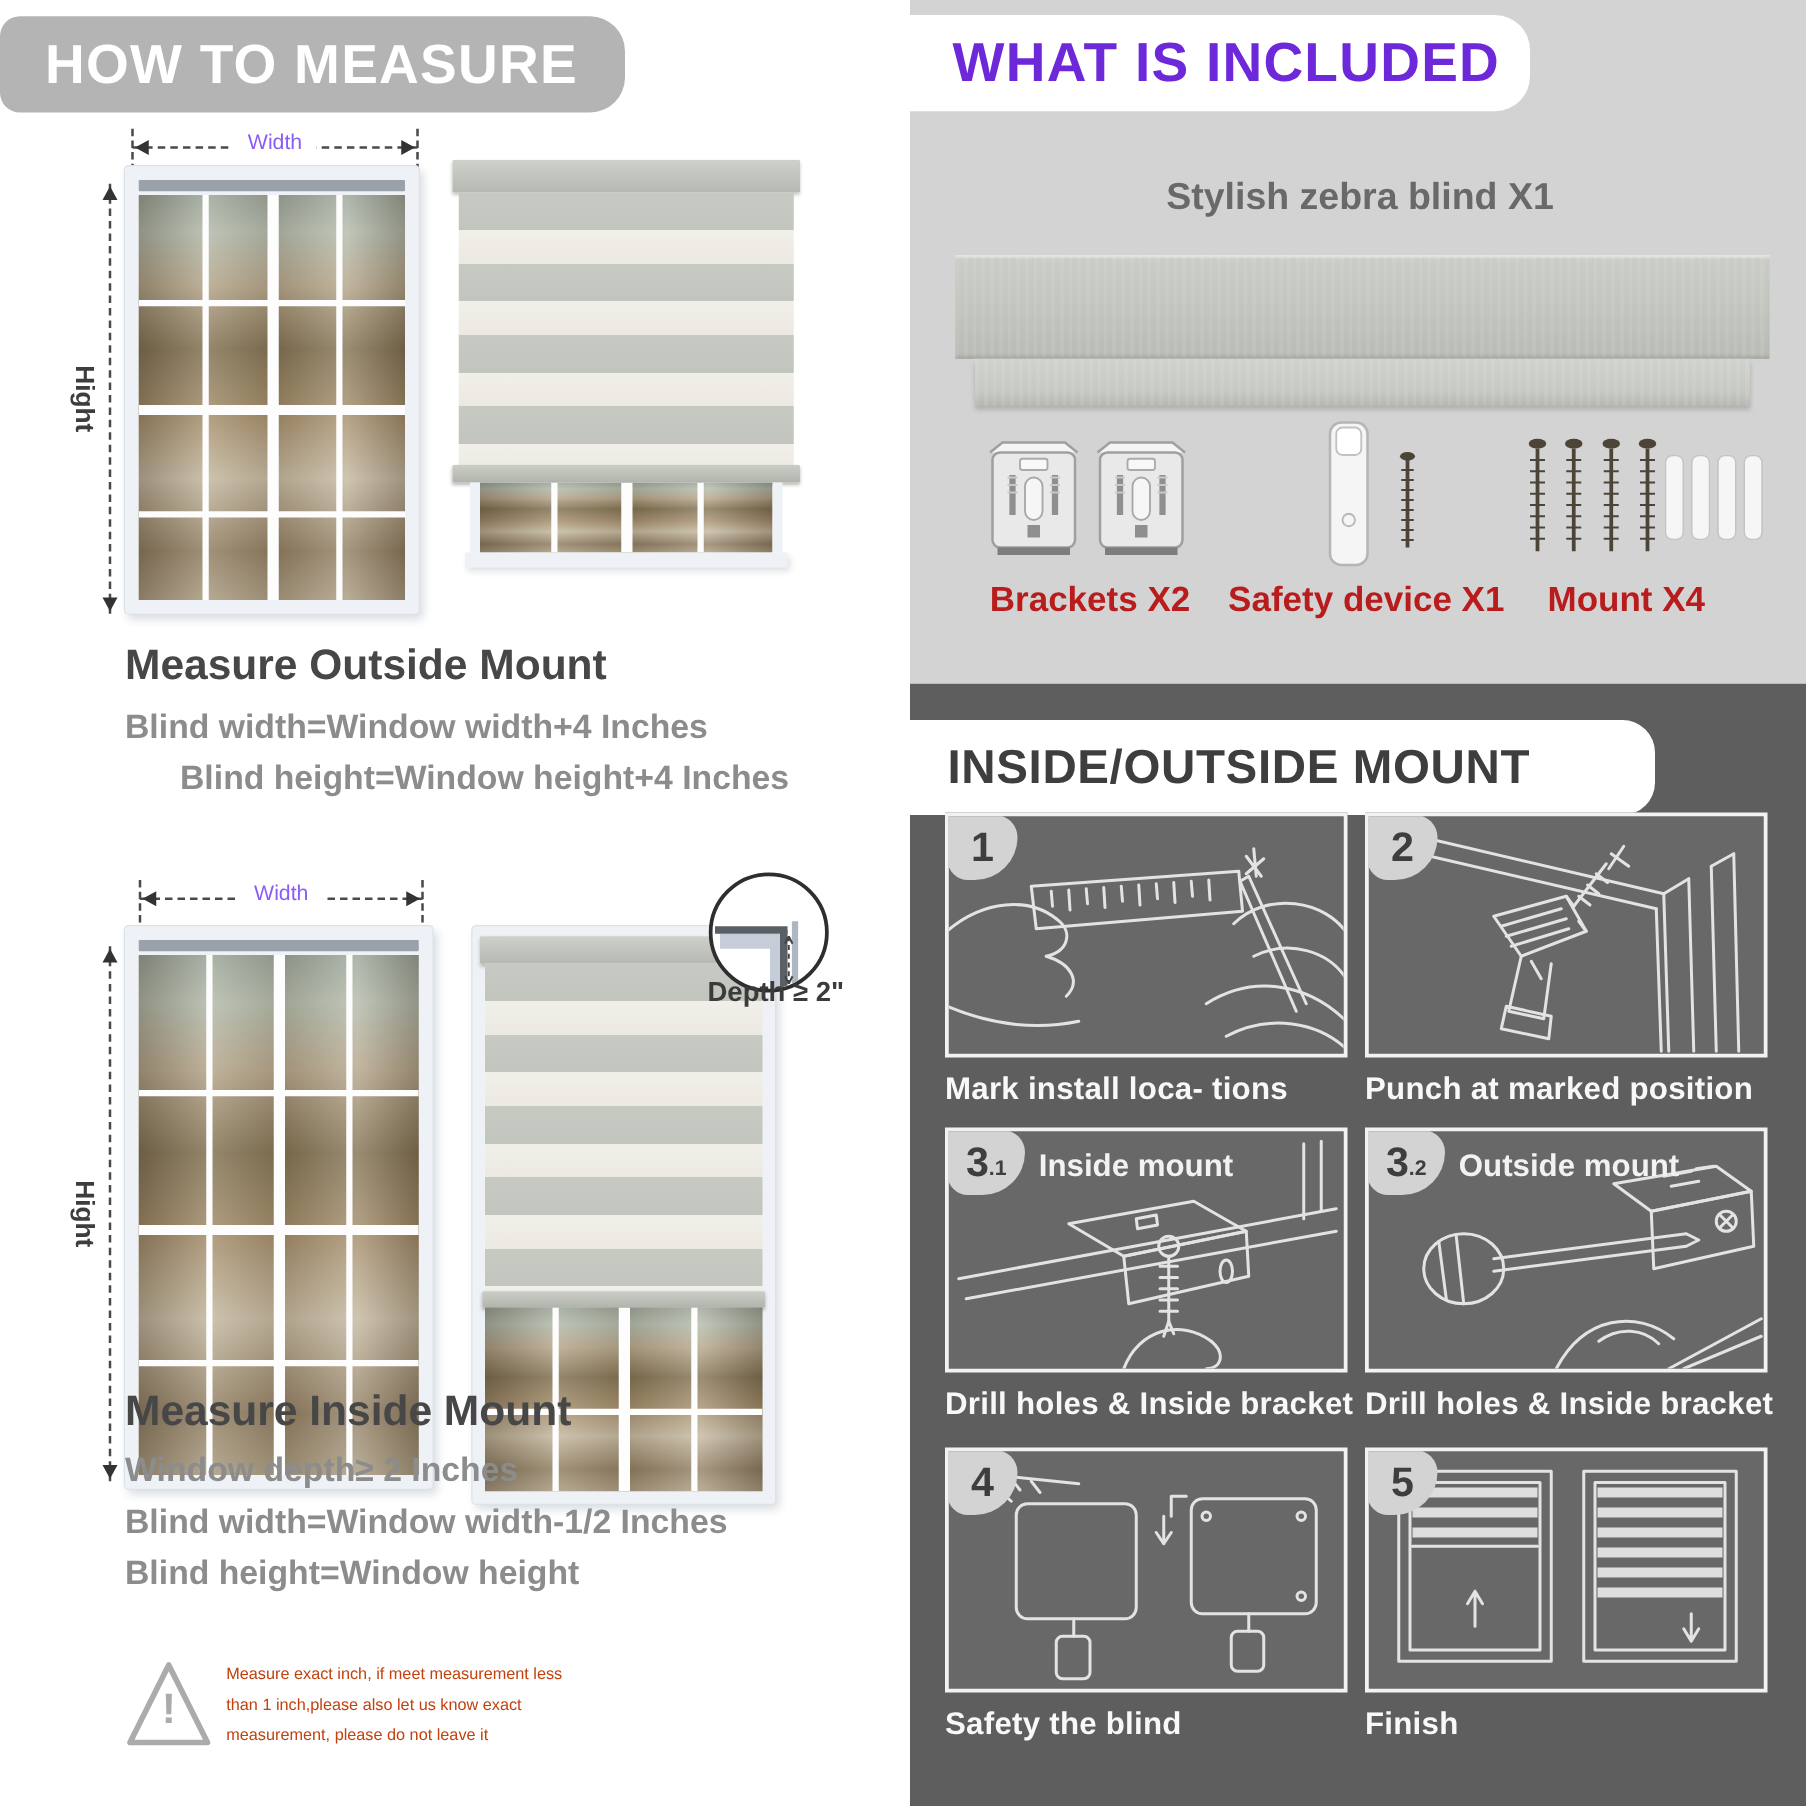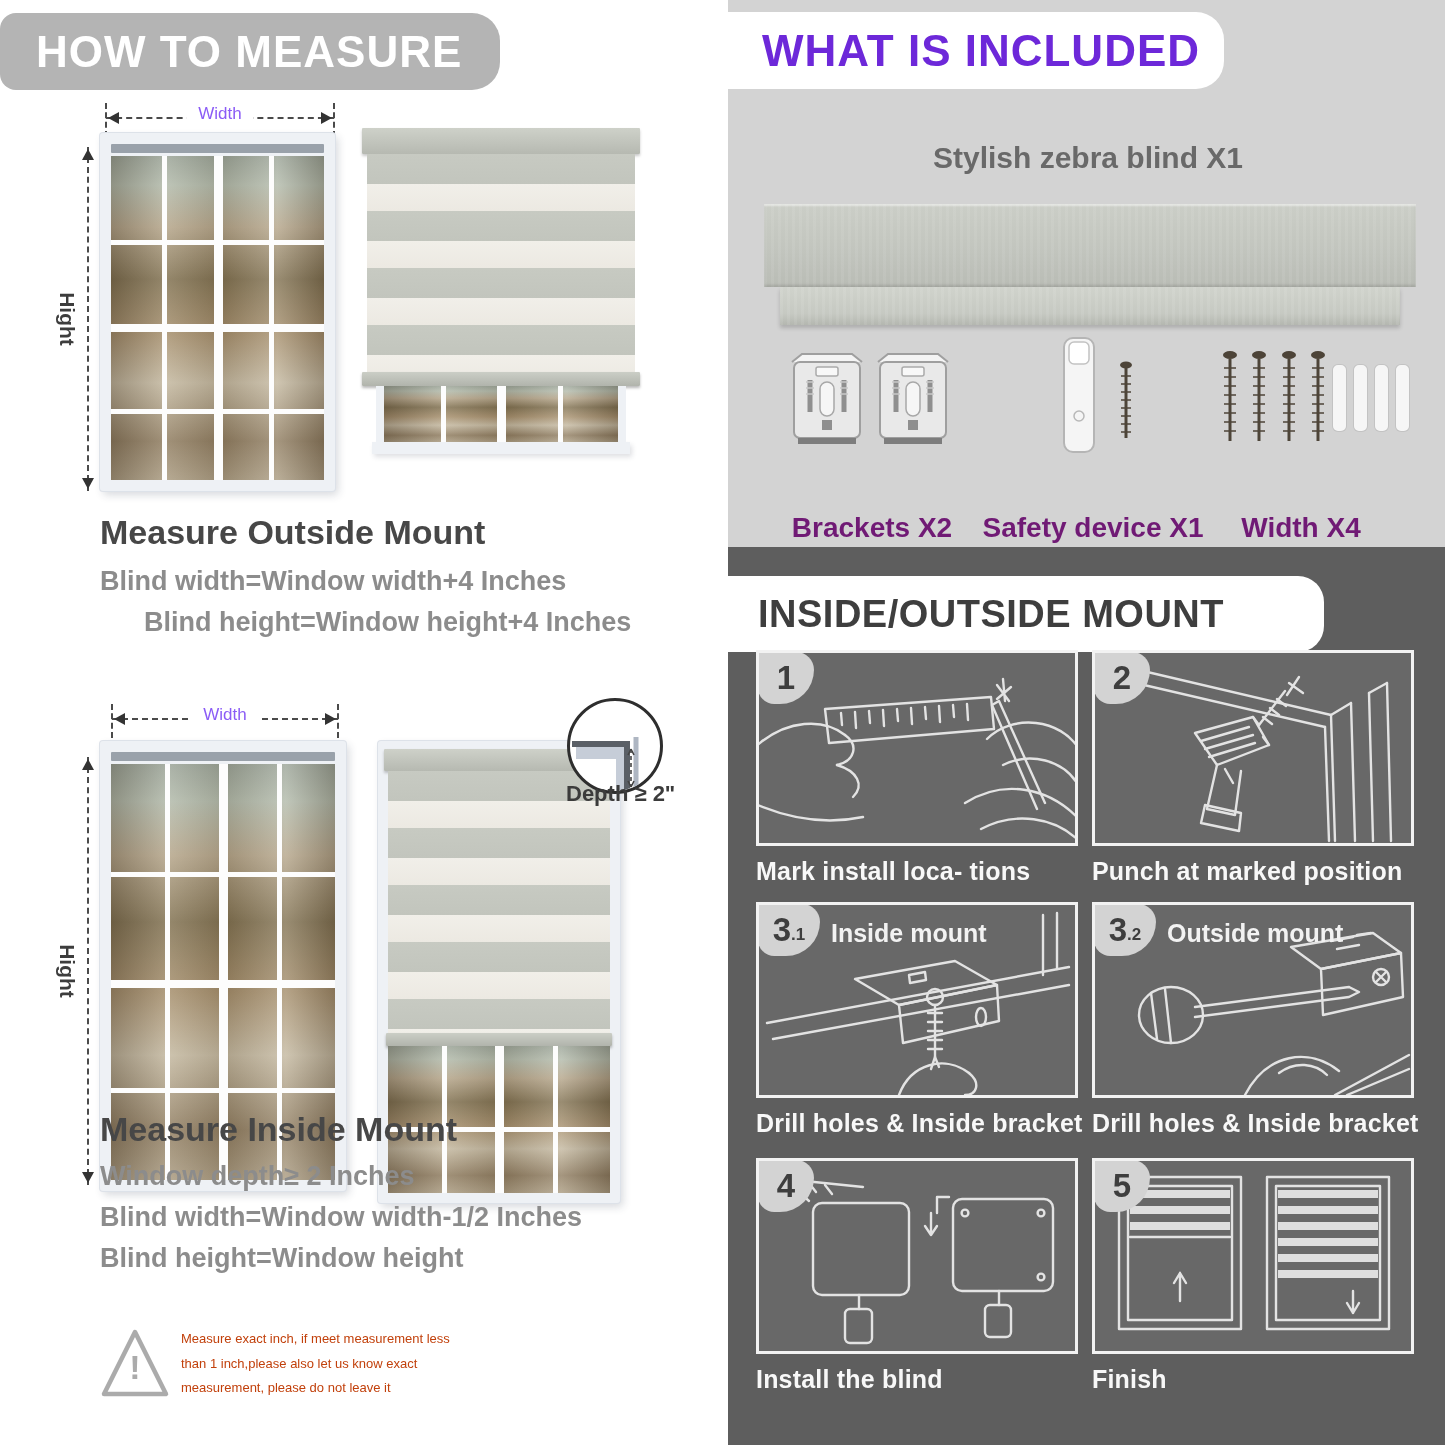--- a/index.html
+++ b/index.html
@@ -88,21 +88,21 @@
   .bar-main{position:absolute;left:36px;top:204px;width:652px;height:83px;
             background:
               repeating-linear-gradient(90deg, rgba(255,255,255,.07) 0 3px, rgba(0,0,0,0) 3px 7px),
               linear-gradient(180deg,#cbcec7 0%,#c2c5be 55%,#b9bcb5 100%);
             box-shadow:inset 0 2px 2px rgba(255,255,255,.5), inset 0 -2px 3px rgba(0,0,0,.12);}
   .bar-lower{position:absolute;left:52px;top:287px;width:620px;height:38px;
              background:
                repeating-linear-gradient(90deg, rgba(255,255,255,.08) 0 3px, rgba(0,0,0,0) 3px 7px),
                linear-gradient(180deg,#d0d3cc 0%,#c6c9c2 70%,#b4b7b0 100%);
              box-shadow:0 3px 4px rgba(0,0,0,.18);}
-  .hw-label{position:absolute;top:464px;font-size:28px;font-weight:bold;color:#701a75;text-align:center;margin-top:48px;}
+  .hw-label{position:absolute;top:464px;font-size:28px;font-weight:bold;color:#b91c1c;text-align:center;}
   .anchor{width:13px;height:66px;border-radius:6px;background:rgba(255,255,255,.8);
           border:1px solid rgba(160,160,160,.6);display:inline-block;margin-right:6px;}
 
   
   .dark-sec{position:absolute;left:728px;top:547px;width:717px;height:898px;background:#5e5e5e;}
   .band-mount{position:absolute;left:0;top:10px;width:596px;height:76px;background:#ffffff;
               border-radius:0 26px 26px 0;display:flex;align-items:center;
               font-size:38px;font-weight:bold;color:#3e3e3e;letter-spacing:.5px;padding-left:30px;box-sizing:border-box;margin-top:19px;}
   .step{position:absolute;width:322px;}
   .panel{position:relative;width:322px;height:196px;background:#686868;border:3px solid #f2f2f2;box-sizing:border-box;overflow:hidden;}
@@ -293,21 +293,21 @@
           <path d="M8 9 v82" stroke="#4d4438" stroke-width="3"></path>
         <path d="M2 18 h12 M2 27 h12 M2 36 h12 M2 45 h12 M2 54 h12 M2 63 h12 M2 72 h12 M2 81 h12" stroke="#4d4438" stroke-width="1.6"></path>
         </svg>
     </div>
     <div class="abs" style="left:604px;top:364px;">
       <span class="anchor"></span><span class="anchor"></span><span class="anchor"></span><span class="anchor" style="margin-right:0"></span>
     </div>
 
     <div class="hw-label" style="left:54px;width:180px;">Brackets X2</div>
     <div class="hw-label" style="left:242px;width:246px;">Safety device X1</div>
-    <div class="hw-label" style="left:488px;width:170px;">Width X4</div>
+    <div class="hw-label" style="left:488px;width:170px;">Mount X4</div>
   </div>
 
   <div class="dark-sec">
     <div class="band-mount">INSIDE/OUTSIDE MOUNT</div>
 
     <div class="step" style="left:28px;top:103px;">
       <div class="panel">
         <div class="badge">
             <span>1</span>
           </div>
@@ -416,21 +416,21 @@
           <path d="M172 52 v22 M172 74 l-6 -9 M172 74 l6 -9"></path>
           <rect x="194" y="38" width="100" height="92" rx="9"></rect>
           <circle cx="206" cy="52" r="3.4"></circle>
             <circle cx="282" cy="52" r="3.4"></circle>
             <circle cx="282" cy="116" r="3.4"></circle>
           <path d="M190 36 h-12 v16"></path>
           <path d="M240 130 v14"></path>
           <rect x="226" y="144" width="26" height="32" rx="5"></rect>
         </svg>
       </div>
-      <div class="caption">Install the blind</div>
+      <div class="caption">Safety the blind</div>
     </div>
 
     <div class="step" style="left:364px;top:611px;">
       <div class="panel">
         <div class="badge">
             <span>5</span>
           </div>
         <svg class="art" viewBox="0 0 316 190" stroke="#e3e3e3" stroke-width="2.4" fill="none" stroke-linecap="round" stroke-linejoin="round">
           <rect x="24" y="16" width="122" height="152"></rect>
           <rect x="33" y="25" width="104" height="134"></rect>

